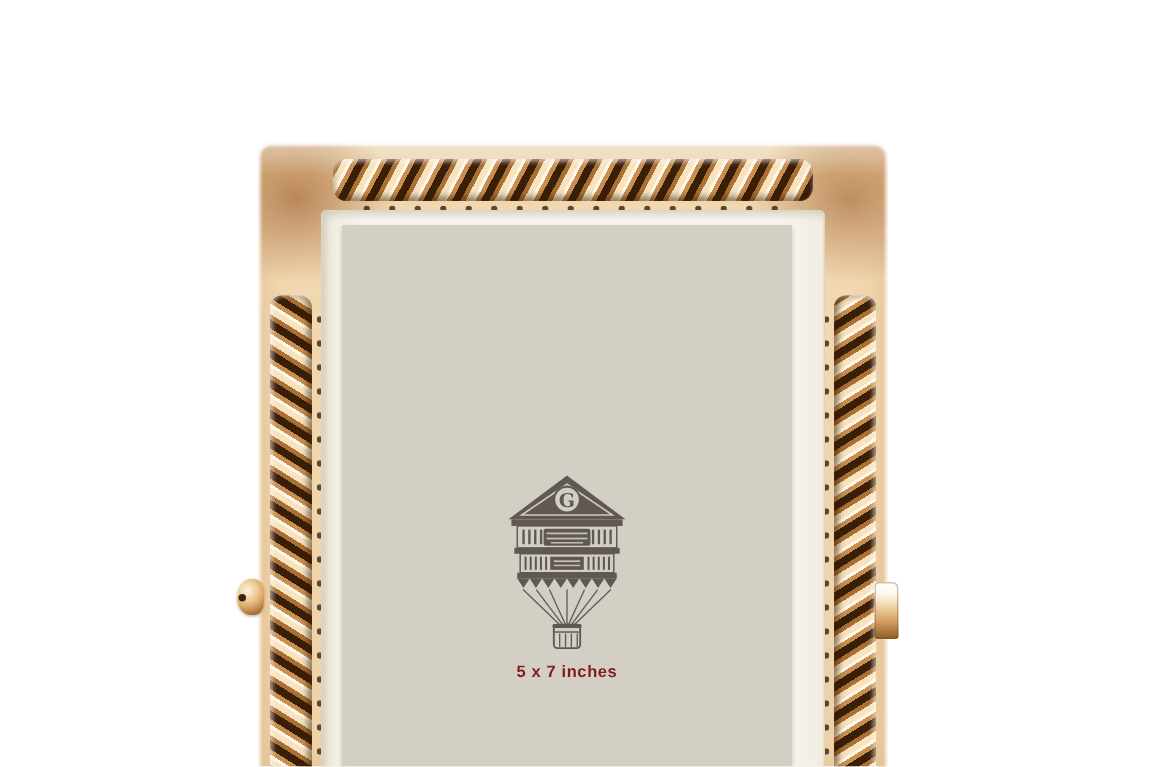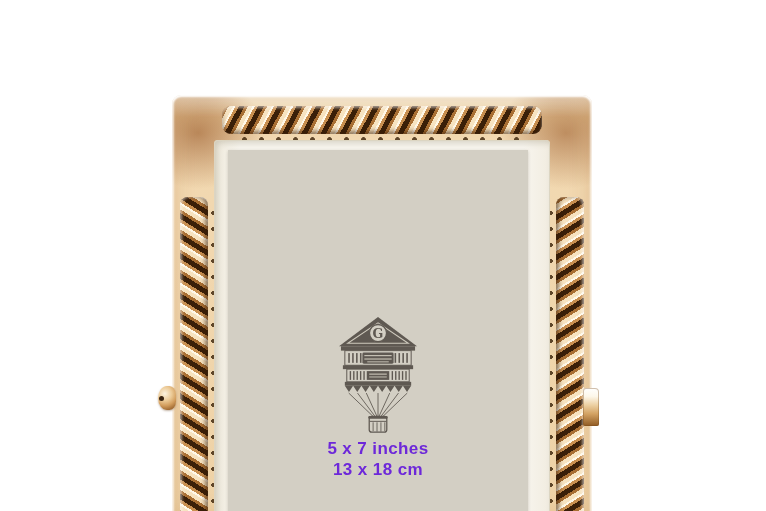--- a/index.html
+++ b/index.html
@@ -94,21 +94,21 @@
     position:absolute;left:14px;right:22px;top:10px;bottom:0;
     background:#d3cfc4;
     box-shadow:0 1px 3px rgba(110,100,80,.3);
   }
   .logo{
     position:absolute;left:50%;top:166px;transform:translateX(-50%);
     opacity:.93;
   }
   .size-text{
     position:absolute;left:0;right:0;top:288px;text-align:center;
-    color:#6d28d9;font-size:17px;font-weight:700;line-height:21px;
+    color:#7f1d1d;font-size:11px;font-weight:700;line-height:21px;
     letter-spacing:.4px;
   }
 </style>
 </head>
 <body>
 
 <div class="stage">
 
   <div class="easel-knob-left"></div>
   <div class="easel-hinge-right"></div>
@@ -189,20 +189,19 @@
           <g stroke="#57514a" stroke-width="0.9">
             <line x1="40" y1="109" x2="40" y2="118"></line>
             <line x1="44" y1="109" x2="44" y2="118.5"></line>
             <line x1="48" y1="109" x2="48" y2="118.5"></line>
             <line x1="52" y1="109" x2="52" y2="118"></line>
           </g>
         </svg>
 
         <div class="size-text">
           <div>5 x 7 inches</div>
-          <div>13 x 18 cm</div>
         </div>
 
       </div>
     </div>
   </div>
 
 </div>
 
 </body></html>

